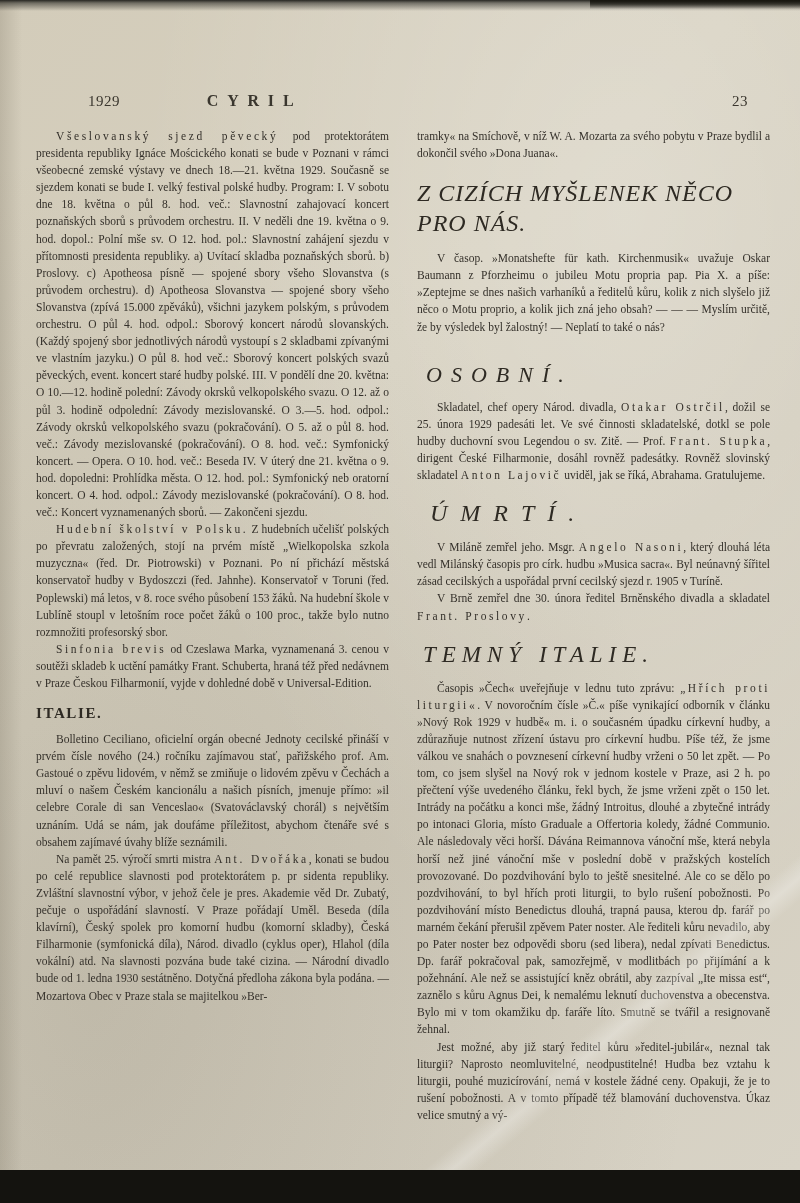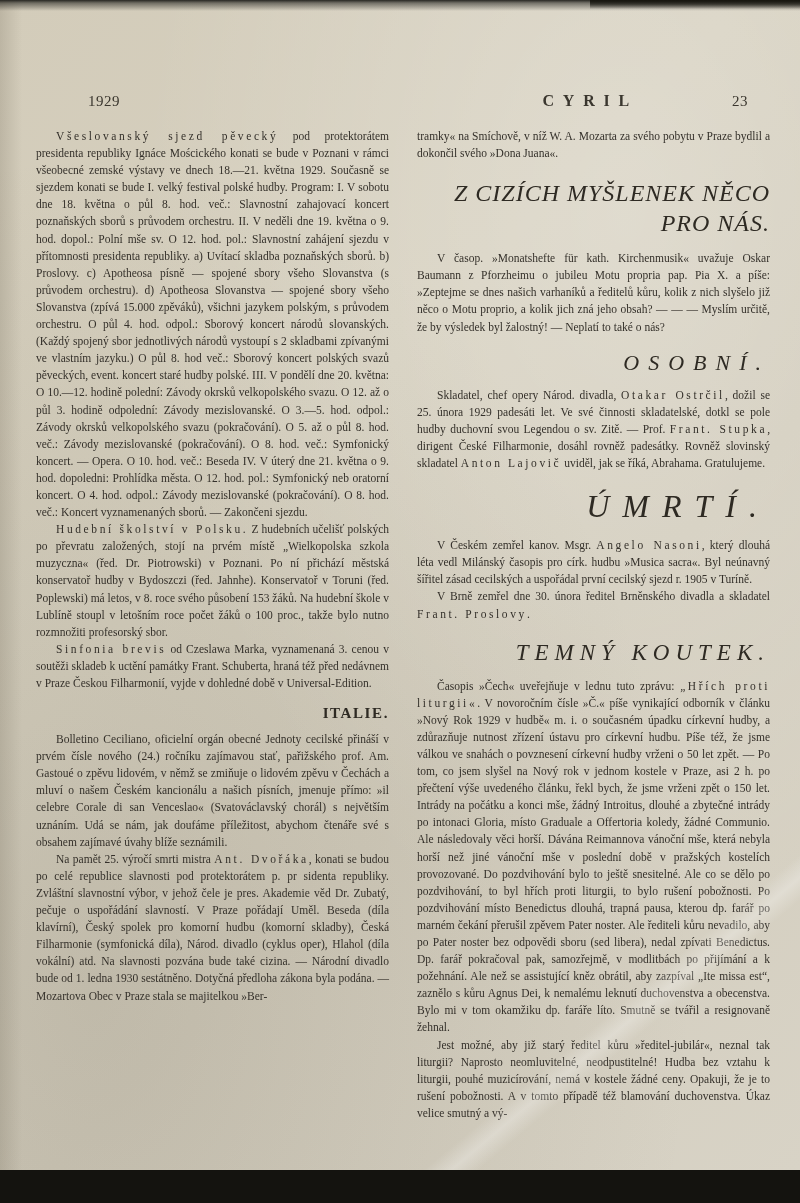--- a/index.html
+++ b/index.html
@@ -32,46 +32,46 @@
     position:relative;box-sizing:border-box;
     padding:92px 30px 0 36px;
     color:#33302a;
   }
   .page-header{
     display:flex;align-items:baseline;
     font-size:15px;letter-spacing:.5px;color:#3a362e;
     margin-bottom:18px;
   }
   .hdr-year{margin-left:52px;width:110px;}
-  .hdr-title{flex:1;text-align:right;font-size:16px;letter-spacing:.55em;text-indent:.55em;font-weight:bold;}
+  .hdr-title{flex:1;text-align:left;font-size:16px;letter-spacing:.55em;text-indent:.55em;font-weight:bold;}
   .hdr-num{width:110px;text-align:right;margin-right:22px;font-size:15px;}
   .columns{display:flex;gap:28px;}
   .col{flex:1;min-width:0;}
   .body-p{
     margin:0;font-size:11.5px;line-height:17.1px;
     text-align:justify;text-indent:20px;
     color:#34302a;
   }
   .body-p.noindent{text-indent:0;}
   .gesperrt{letter-spacing:2.6px;}
-  .heading{color:#2e2a23;text-align:right;}
+  .heading{color:#2e2a23;text-align:left;}
   .h-caps{
     font-weight:bold;font-size:15px;letter-spacing:1.6px;
     margin:13px 0 9px 0;
   }
   .h-big{
     font-style:italic;font-size:25px;letter-spacing:1px;
     margin:17px 0 10px 0;white-space:nowrap;
   }
   .h-big2{
     font-style:italic;font-size:24px;letter-spacing:1px;line-height:30px;
     margin:16px 0 12px 0;
   }
-  .h-sp1{font-style:italic;font-size:22px;letter-spacing:9px;text-indent:9px;margin:14px 0 11px 0;}
-  .h-sp2{font-style:italic;font-size:32px;letter-spacing:13px;text-indent:13px;margin:16px 0 12px 0;}
+  .h-sp1{font-style:italic;font-size:22px;letter-spacing:9px;text-indent:9px;margin:26px 0 11px 0;}
+  .h-sp2{font-style:italic;font-size:24px;letter-spacing:13px;text-indent:13px;margin:16px 0 12px 0;}
   .h-sp3{font-style:italic;font-size:23px;letter-spacing:6px;text-indent:6px;margin:17px 0 12px 0;}
 </style>
 </head>
 <body>
 
 <div class="scan">
   <div class="inner">
     <header class="page-header">
       <span class="hdr-year">1929</span>
       <span class="hdr-title">CYRIL</span>
@@ -86,21 +86,21 @@
           <p class="body-p"><span>Bolletino Ceciliano, oficielní orgán obecné Jednoty cecilské přináší v prvém čísle nového (24.) ročníku zajímavou stať, pařižského prof. Am. Gastoué o zpěvu lidovém, v němž se zmiňuje o lidovém zpěvu v Čechách a mluví o našem Českém kancionálu a našich písních, jmenuje přímo: »il celebre Corale di san Venceslao« (Svatováclavský chorál) s největším uznáním. Udá se nám, jak doufáme příležitost, abychom čtenáře své s obsahem zajímavé úvahy blíže seznámili.</span></p>
           <p class="body-p"><span>Na pamět 25. výročí smrti mistra </span><span class="gesperrt">Ant. Dvořáka</span><span>, konati se budou po celé republice slavnosti pod protektorátem p. pr sidenta republiky. Zvláštní slavnostní výbor, v jehož čele je pres. Akademie věd Dr. Zubatý, pečuje o uspořádání slavností. V Praze pořádají Uměl. Beseda (díla klavírní), Český spolek pro komorní hudbu (komorní skladby), Česká Filharmonie (symfonická díla), Národ. divadlo (cyklus oper), Hlahol (díla vokální) atd. Na slavnosti pozvána bude také cizina. — Národní divadlo bude od 1. ledna 1930 sestátněno. Dotyčná předloha zákona byla podána. — Mozartova Obec v Praze stala se majitelkou »Ber-</span></p>
         </section>
       <section class="col" id="col-right">
           <p class="body-p noindent"><span>tramky« na Smíchově, v níž W. A. Mozarta za svého pobytu v Praze bydlil a dokončil svého »Dona Juana«.</span></p>
           <div class="heading h-big2">Z CIZÍCH MYŠLENEK NĚCO PRO NÁS.</div>
           <p class="body-p"><span>V časop. »Monatshefte für kath. Kirchenmusik« uvažuje Oskar Baumann z Pforzheimu o jubileu Motu propria pap. Pia X. a píše: »Zeptejme se dnes našich varhaníků a ředitelů kůru, kolik z nich slyšelo již něco o Motu proprio, a kolik jich zná jeho obsah? — — — Myslím určitě, že by výsledek byl žalostný! — Neplatí to také o nás?</span></p>
           <div class="heading h-sp1">OSOBNÍ.</div>
           <p class="body-p"><span>Skladatel, chef opery Národ. divadla, </span><span class="gesperrt">Otakar Ostrčil</span><span>, dožil se 25. února 1929 padesáti let. Ve své činnosti skladatelské, dotkl se pole hudby duchovní svou Legendou o sv. Zitě. — Prof. </span><span class="gesperrt">Frant. Stupka</span><span>, dirigent České Filharmonie, dosáhl rovněž padesátky. Rovněž slovinský skladatel </span><span class="gesperrt">Anton Lajovič</span><span> uviděl, jak se říká, Abrahama. Gratulujeme.</span></p>
           <div class="heading h-sp2">ÚMRTÍ.</div>
-          <p class="body-p"><span>V Českém zemřel kanov. Msgr. </span><span class="gesperrt">Angelo Nasoni</span><span>, který dlouhá léta vedl Milánský časopis pro círk. hudbu »Musica sacra«. Byl neúnavný šířitel zásad cecilských a uspořádal první cecilský sjezd r. 1905 v Turíně.</span></p>
+          <p class="body-p"><span>V Miláně zemřel jeho. Msgr. </span><span class="gesperrt">Angelo Nasoni</span><span>, který dlouhá léta vedl Milánský časopis pro círk. hudbu »Musica sacra«. Byl neúnavný šířitel zásad cecilských a uspořádal první cecilský sjezd r. 1905 v Turíně.</span></p>
           <p class="body-p"><span>V Brně zemřel dne 30. února ředitel Brněnského divadla a skladatel </span><span class="gesperrt">Frant. Proslovy</span><span>.</span></p>
-          <div class="heading h-sp3">TEMNÝ KOUTEK.</div>
+          <div class="heading h-sp3">TEMNÝ ITALIE.</div>
           <p class="body-p"><span>Časopis »Čech« uveřejňuje v lednu tuto zprávu: </span><span class="gesperrt">„Hřích proti liturgii«</span><span>. V novoročním čísle »Č.« píše vynikající odborník v článku »Nový Rok 1929 v hudbě« m. i. o současném úpadku církevní hudby, a zdůrazňuje nutnost zřízení ústavu pro církevní hudbu. Píše též, že jsme válkou ve snahách o povznesení církevní hudby vrženi o 50 let zpět. — Po tom, co jsem slyšel na Nový rok v jednom kostele v Praze, asi 2 h. po přečtení výše uvedeného článku, řekl bych, že jsme vrženi zpět o 150 let. Intrády na počátku a konci mše, žádný Introitus, dlouhé a zbytečné intrády po intonaci Gloria, místo Graduale a Offertoria koledy, žádné Communio. Ale následovaly věci horší. Dávána Reimannova vánoční mše, která nebyla horší než jiné vánoční mše v poslední době v pražských kostelích provozované. Do pozdvihování bylo to ještě snesitelné. Ale co se dělo po pozdvihování, to byl hřích proti liturgii, to bylo rušení pobožnosti. Po pozdvihování místo Benedictus dlouhá, trapná pausa, kterou dp. farář po marném čekání přerušil zpěvem Pater noster. Ale řediteli kůru nevadilo, aby po Pater noster bez odpovědi sboru (sed libera), nedal zpívati Benedictus. Dp. farář pokračoval pak, samozřejmě, v modlitbách po přijímání a k požehnání. Ale než se assistující kněz obrátil, aby zazpíval „Ite missa est“, zaznělo s kůru Agnus Dei, k nemalému leknutí duchovenstva a obecenstva. Bylo mi v tom okamžiku dp. faráře líto. Smutně se tvářil a resignovaně žehnal.</span></p>
           <p class="body-p"><span>Jest možné, aby již starý ředitel kůru »ředitel-jubilár«, neznal tak liturgii? Naprosto neomluvitelné, neodpustitelné! Hudba bez vztahu k liturgii, pouhé muzicírování, nemá v kostele žádné ceny. Opakuji, že je to rušení pobožnosti. A v tomto případě též blamování duchovenstva. Úkaz velice smutný a vý-</span></p>
         </section>
     </main>
   </div>
 </div>
 
 </body></html>

